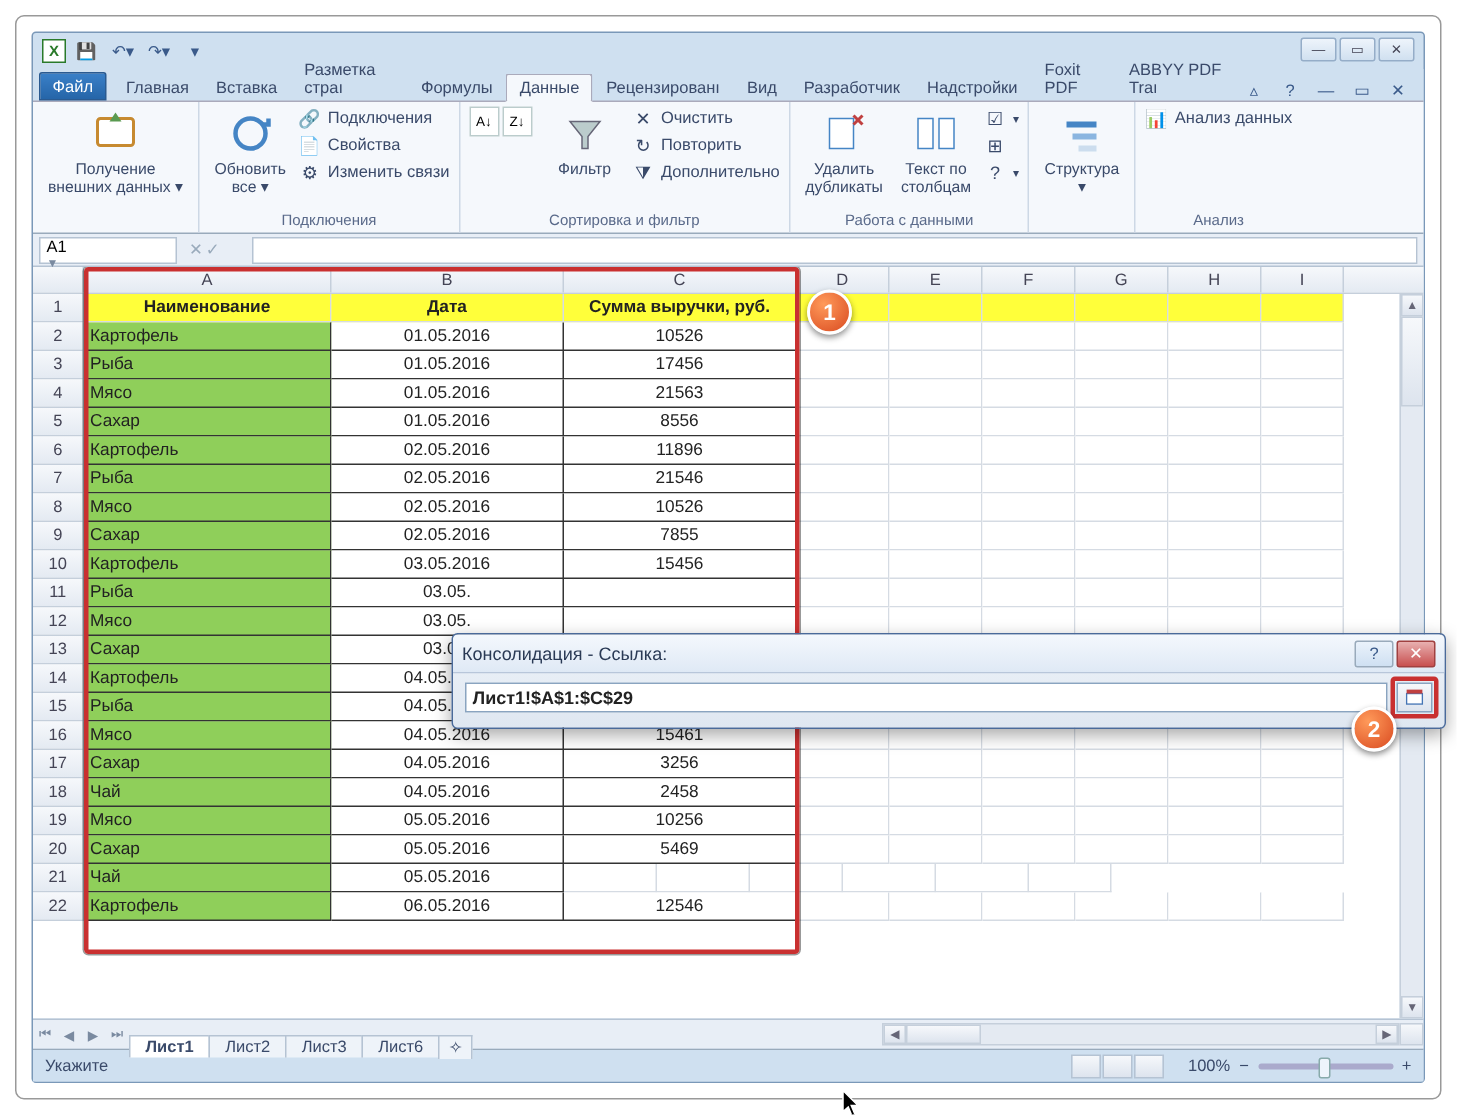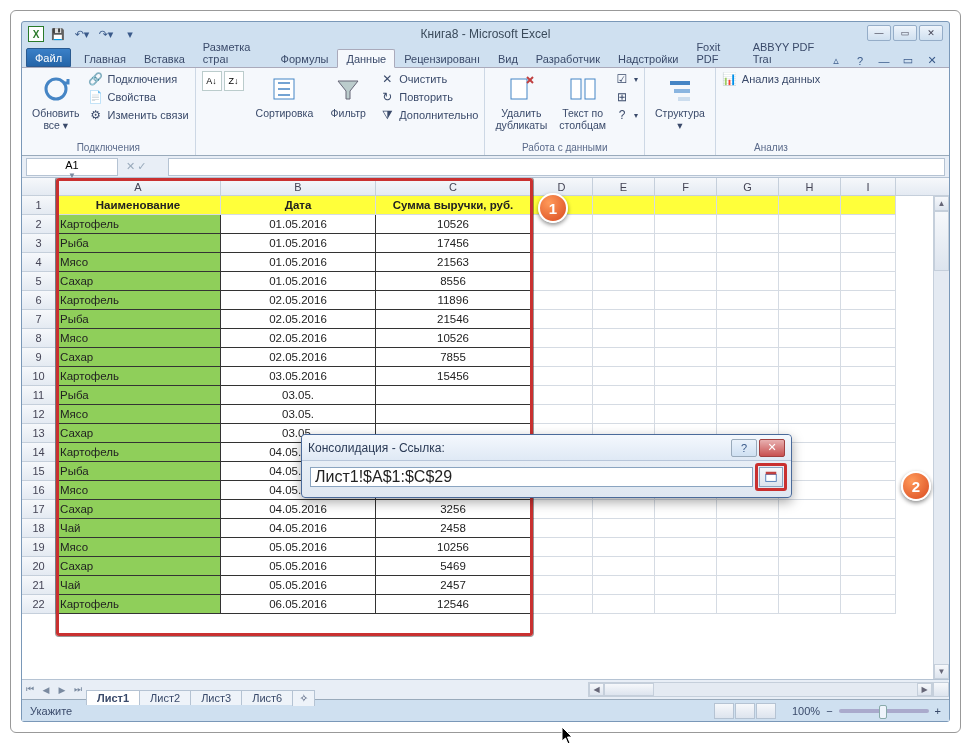--- a/index.html
+++ b/index.html
@@ -32,21 +32,21 @@
 .rgroup .glabel { font-size: 10px; color: #5a6a8a; text-align: center; margin-top: auto; padding-top: 2px; }
 .bigbtn { display: flex; flex-direction: column; align-items: center; justify-content: flex-start; min-width: 54px; padding: 2px 4px; font-size: 10.5px; color: #3a4a6a; text-align: center; line-height: 1.15; }
 .bigbtn .ico { width: 32px; height: 32px; margin-bottom: 2px; display: flex; align-items: center; justify-content: center; }
 .row-cmds { display: flex; flex-direction: column; gap: 2px; font-size: 11px; color: #3a4a6a; }
 .row-cmds .rcmd { display: flex; align-items: center; gap: 4px; }
 .row-cmds .ico-s { width: 16px; height: 16px; display: flex; align-items: center; justify-content: center; font-size: 12px; }
 .hpair { display: flex; gap: 4px; }
 
 
 .fbar { height: 22px; background: #e8eef6; border-bottom: 1px solid #b5c3d3; display: flex; align-items: center; font-size: 11px; }
-.namebox { width: 92px; border: 1px solid #b5c3d3; background: #fff; height: 18px; margin: 0 4px; display: flex; align-items: center; padding: 0 4px; justify-content: space-between; flex-direction: column; }
+.namebox { width: 92px; border: 1px solid #b5c3d3; background: #fff; height: 18px; margin: 0 4px; display: flex; padding: 0 4px; justify-content: space-between; flex-direction: column; }
 .namebox .dd { color: #7a8aa0; font-size: 8px; }
 .fbar .fxlbl { width: 18px; text-align: center; font-style: italic; color: #5a6a8a; margin-top: 32px; }
 .fbar .finput { flex: 1; border: 1px solid #b5c3d3; background: #fff; height: 18px; margin-right: 4px; }
 
 
 .grid-wrap { flex: 1; display: flex; flex-direction: column; background: #fff; position: relative; overflow: hidden; }
 .colhdr { display: flex; height: 18px; background: linear-gradient(#f6f8fb,#e4eaf2); border-bottom: 1px solid #c5cfdb; }
 .colhdr .rowhdr-corner { width: 34px; border-right: 1px solid #c5cfdb; }
 .colhdr .ch { text-align: center; font-size: 11px; color: #445; border-right: 1px solid #c5cfdb; line-height: 18px; }
 .grid-body { flex: 1; overflow: hidden; position: relative; }
@@ -86,28 +86,28 @@
 
 
 .status { height: 22px; background: #cfe0f0; border-top: 1px solid #9ab; display: flex; align-items: center; font-size: 11px; color: #3a4a6a; padding: 0 8px; gap: 40px; }
 .status .zoom { margin-left: auto; display: flex; align-items: center; gap: 6px; }
 .status .zoom .slider { width: 90px; height: 4px; background: #aac; position: relative; border-radius: 2px; }
 .status .zoom .slider::after { content: ""; position: absolute; left: 45%; top: -4px; width: 6px; height: 12px; background: #eef4fb; border: 1px solid #8aa; border-radius: 2px; }
 .status .views { display: flex; gap: 1px; margin-right: 10px; }
 .status .views .vb { width: 20px; height: 16px; background: linear-gradient(#f6f8fb,#dde4ee); border: 1px solid #b5c3d3; }
 
 
-.dialog { position: absolute; top: 423px; left: 290px; width: 491px; background: linear-gradient(#eef3f9,#dfe7f1); border: 1px solid #4a6a9a; border-radius: 4px; box-shadow: 0 4px 12px rgba(0,0,0,.35); z-index: 40; }
+.dialog { position: absolute; top: 411px; left: 290px; width: 663px; background: linear-gradient(#eef3f9,#dfe7f1); border: 1px solid #4a6a9a; border-radius: 4px; box-shadow: 0 4px 12px rgba(0,0,0,.35); z-index: 40; }
 .dialog .ti { height: 26px; display: flex; align-items: center; padding: 0 6px; font-size: 12px; color: #2a3a55; background: linear-gradient(#f4f8fd,#dfe9f5); border-bottom: 1px solid #b8c6da; border-radius: 4px 4px 0 0; }
 .dialog .ti .dctrls { margin-left: auto; display: flex; gap: 2px; }
 .dialog .ti .dctrls .db { width: 26px; height: 18px; border: 1px solid #9ab; border-radius: 2px; display: flex; align-items: center; justify-content: center; font-size: 11px; }
 .dialog .ti .dctrls .db.help { background: linear-gradient(#eaf2fb,#cfe0f2); color: #3a5a8a; }
 .dialog .ti .dctrls .db.close { background: linear-gradient(#e8b0b0,#c85050); color: #fff; border-color: #a04040; }
 .dialog .body { padding: 6px 8px 10px; display: flex; gap: 6px; align-items: center; }
-.dialog .body .dinput { flex: 1; height: 20px; border: 1px solid #8aa4c0; background: #fff; padding: 0 4px; font-size: 16px; color: #222; }
+.dialog .body .dinput { flex: 1; height: 20px; border: 1px solid #8aa4c0; background: #fff; padding: 0 4px; font-size: 12px; color: #222; font-weight: bold; }
 .dialog .body .collapse { width: 24px; height: 20px; border: 1px solid #8aa4c0; background: linear-gradient(#f6f8fb,#dde4ee); display: flex; align-items: center; justify-content: center; }
 .dialog .body .collapse svg { width: 14px; height: 14px; }
 .collapse-wrap { position: relative; }
 .collapse-outline { position: absolute; top: -4px; left: -4px; right: -4px; bottom: -4px; border: 3px solid #c93030; border-radius: 3px; pointer-events: none; }
 
 
 .cursor { position: absolute; width: 14px; height: 20px; z-index: 100; }
 
 
 .ico svg, .ico-s svg { width: 100%; height: 100%; }
@@ -117,21 +117,20 @@
 
 <div class="outer-frame">
 <div class="window">
 
   <div class="qat">
     <div class="xl-icon"></div>
     <div class="qbtn">💾</div>
     <div class="qbtn">↶▾</div>
     <div class="qbtn">↷▾</div>
     <div class="qbtn">▾</div>
-    <div class="title">Книга8 - Microsoft Excel</div>
     <div class="win-ctrls">
       <div class="wbtn">—</div>
       <div class="wbtn">▭</div>
       <div class="wbtn">✕</div>
     </div>
   </div>
 
   <div class="tabs">
     <div class="tab file">Файл</div>
     <div class="tab">Главная</div>
@@ -149,20 +148,33 @@
       <div class="doc-ctrl">▵</div>
       <div class="doc-ctrl">?</div>
       <div class="doc-ctrl">—</div>
       <div class="doc-ctrl">▭</div>
       <div class="doc-ctrl">✕</div>
     </div>
   </div>
 
   <div class="ribbon">
     <div class="rgroup">
+      <div class="bigbtn">
+        <div class="ico">
+              <svg viewBox="0 0 32 32">
+                <rect x="4" y="6" width="24" height="18" rx="2" fill="#fff" stroke="#c78a30" stroke-width="2"></rect>
+                <path d="M16 2 L20 8 L12 8 Z" fill="#5a9a50"></path>
+              </svg>
+            </div>
+        <span style="white-space:pre-line">Получение
+внешних данных ▾</span>
+      </div>
+      <div class="glabel"></div>
+    </div>
+    <div class="rgroup">
       <div class="hpair">
         <div class="bigbtn">
           <div class="ico">
                 <svg viewBox="0 0 32 32">
                   <circle cx="16" cy="16" r="10" fill="none" stroke="#4585c5" stroke-width="3"></circle>
                   <path d="M24 10 L28 10 L28 6" stroke="#4585c5" stroke-width="3" fill="none"></path>
                 </svg>
               </div>
           <span style="white-space:pre-line">Обновить
 все ▾</span>
@@ -188,49 +200,41 @@
       <div class="hpair">
         <div style="display:flex;flex-direction:column;gap:2px;margin-right:4px">
           <div style="display:flex;gap:2px">
             <div style="width:20px;height:20px;border:1px solid #bcc;background:#fff;font-size:9px;display:flex;align-items:center;justify-content:center">A↓</div>
             <div style="width:20px;height:20px;border:1px solid #bcc;background:#fff;font-size:9px;display:flex;align-items:center;justify-content:center">Z↓</div>
           </div>
         </div>
         <div class="bigbtn">
           <div class="ico">
                 <svg viewBox="0 0 32 32">
-                  <rect x="6" y="6" width="20" height="20" fill="#fff" stroke="#4585c5"></rect>
-                  <path d="M10 10h12M10 16h12M10 22h12" stroke="#4585c5" stroke-width="1.5"></path>
-                </svg>
-              </div>
-          <span>Сортировка</span>
-        </div>
-        <div class="bigbtn">
-          <div class="ico">
-                <svg viewBox="0 0 32 32">
                   <path d="M6 8 L26 8 L18 18 L18 26 L14 26 L14 18 Z" fill="#bcc" stroke="#667"></path>
                 </svg>
               </div>
           <span>Фильтр</span>
         </div>
         <div class="row-cmds">
           <div class="rcmd">
                 <span class="ico-s">✕</span>
                 <span>Очистить</span>
               </div>
           <div class="rcmd">
                 <span class="ico-s">↻</span>
                 <span>Повторить</span>
               </div>
           <div class="rcmd">
                 <span class="ico-s">⧩</span>
                 <span>Дополнительно</span>
               </div>
         </div>
       </div>
+      <div class="glabel">Сортировка и фильтр</div>
     </div>
     <div class="rgroup">
       <div class="hpair">
         <div class="bigbtn">
           <div class="ico">
                 <svg viewBox="0 0 32 32">
                   <rect x="6" y="6" width="16" height="20" fill="#fff" stroke="#4585c5"></rect>
                   <path d="M22 4 L28 10" stroke="#c04040" stroke-width="2"></path>
                   <path d="M28 4 L22 10" stroke="#c04040" stroke-width="2"></path>
                 </svg>
@@ -553,21 +557,20 @@
             <div class="cell cE"></div>
             <div class="cell cF"></div>
             <div class="cell cG"></div>
             <div class="cell cH"></div>
             <div class="cell cI"></div>
           </div>
           <div class="gridrow datarow">
             <div class="rh">21</div>
             <div class="cell cA">Чай</div>
             <div class="cell cB">05.05.2016</div>
-            <div class="cell cC">2457</div>
             <div class="cell cD"></div>
             <div class="cell cE"></div>
             <div class="cell cF"></div>
             <div class="cell cG"></div>
             <div class="cell cH"></div>
             <div class="cell cI"></div>
           </div>
           <div class="gridrow datarow">
             <div class="rh">22</div>
             <div class="cell cA">Картофель</div>

